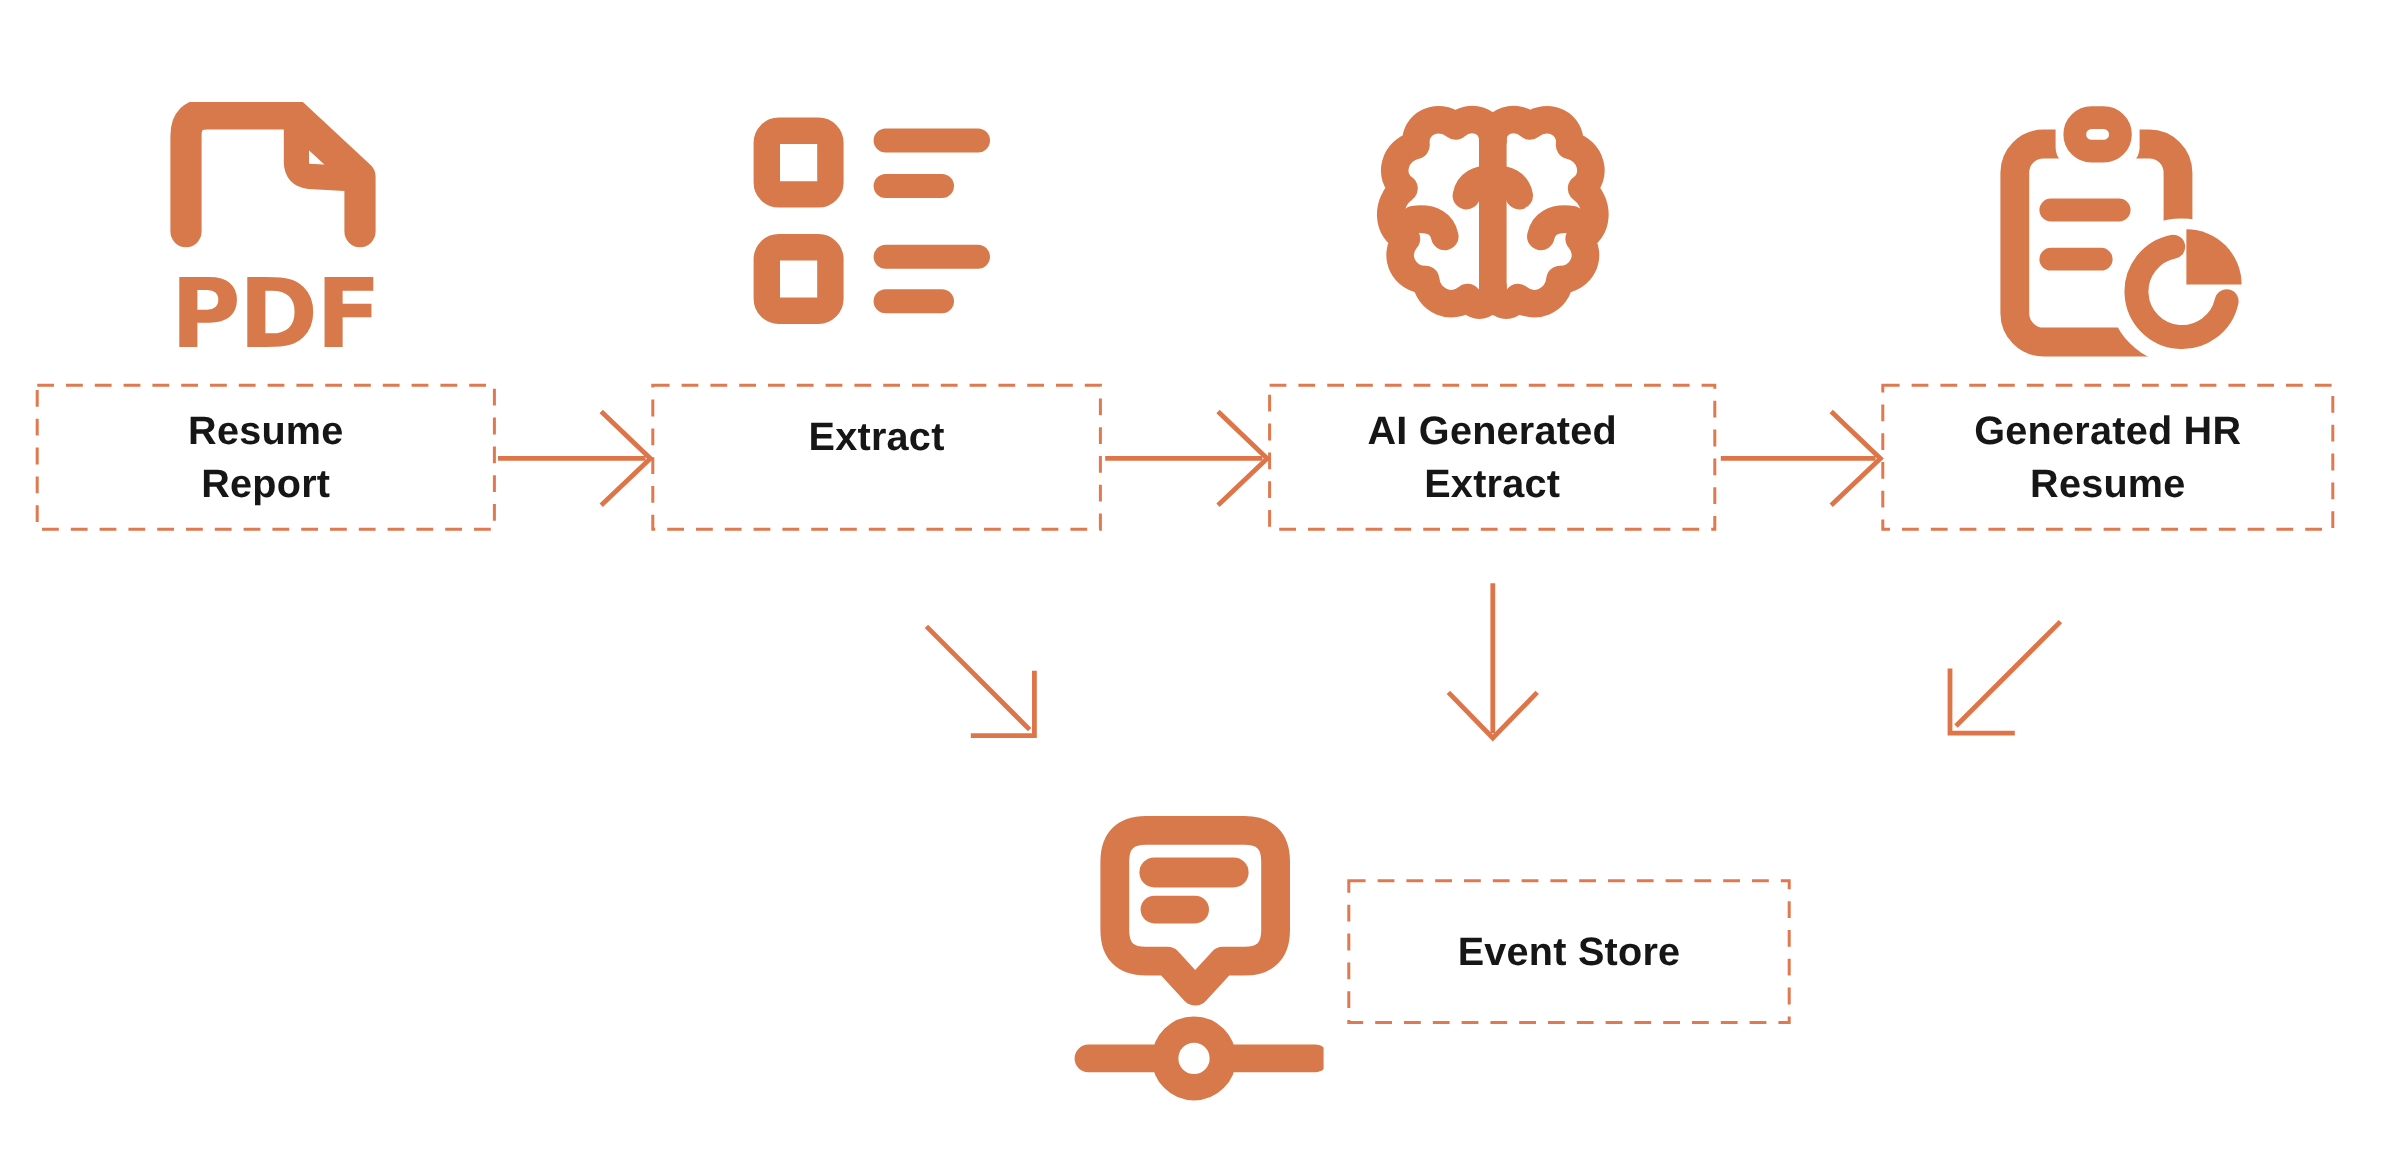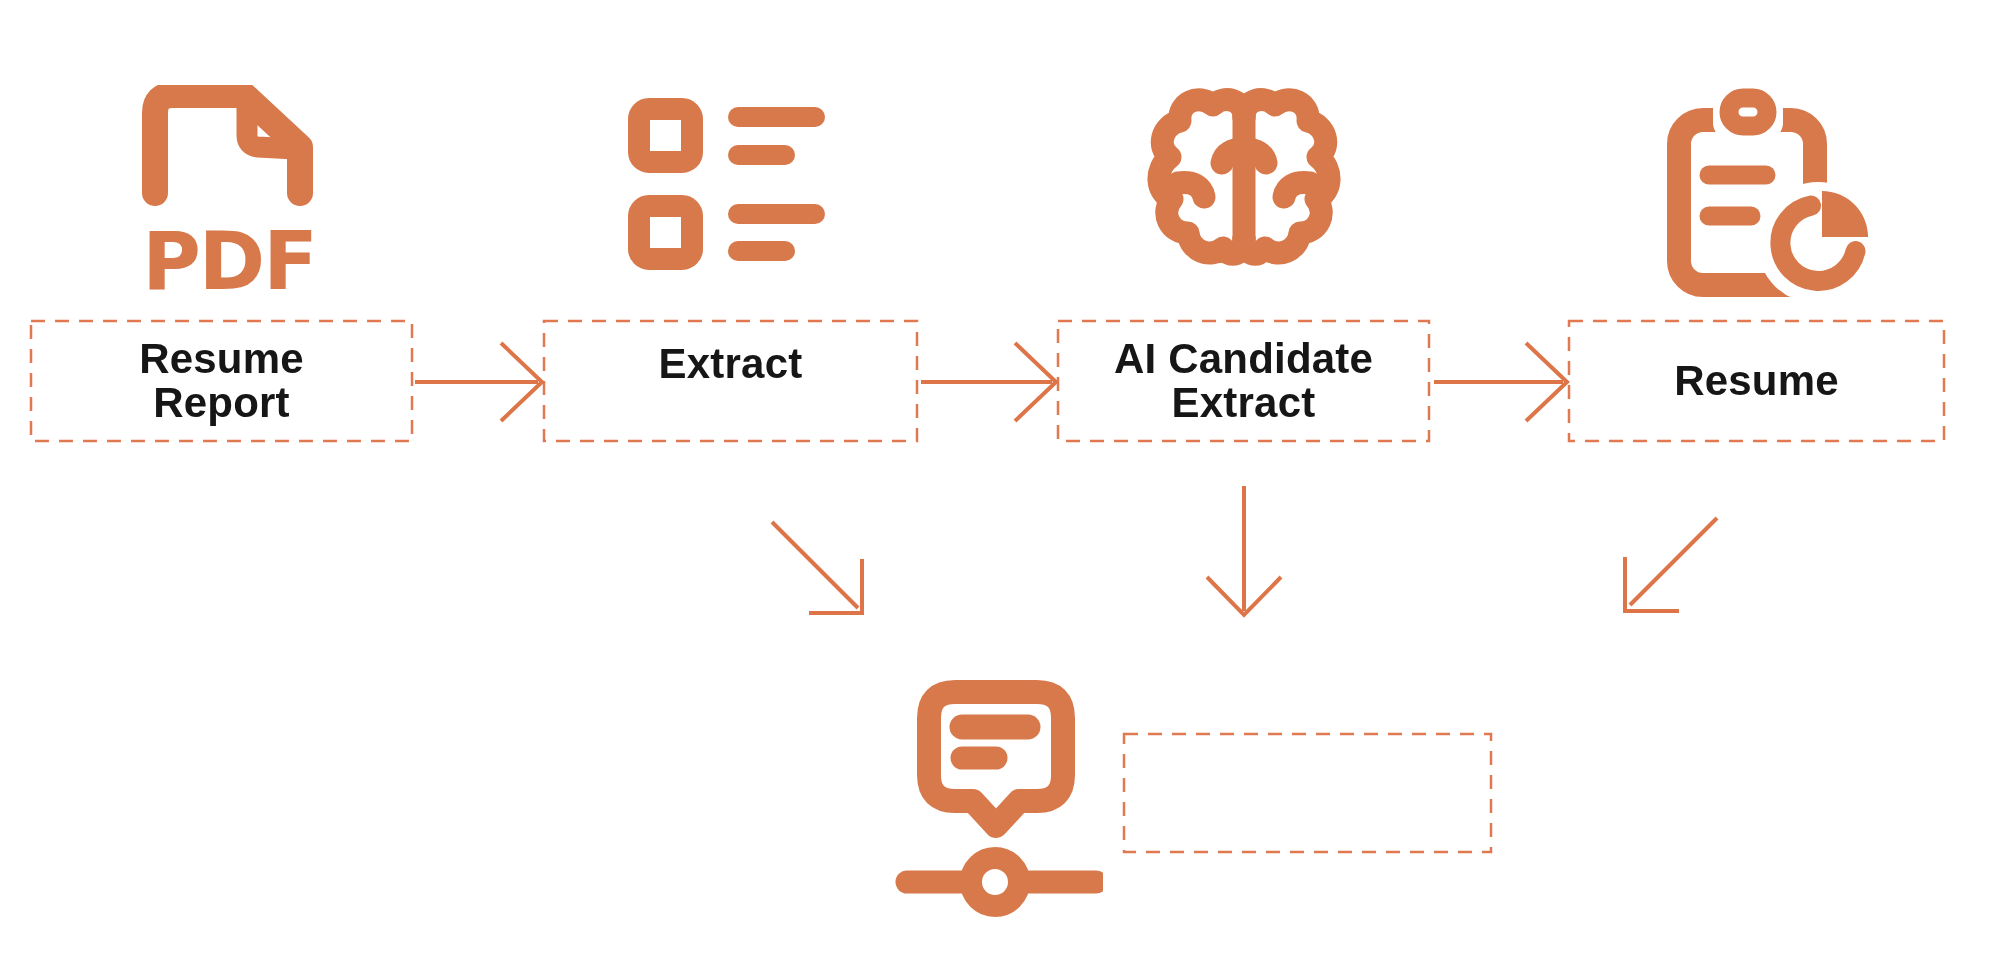--- a/index.html
+++ b/index.html
@@ -30,21 +30,21 @@
   .node-border{fill:none;stroke:var(--c-border,#e0794f);stroke-width:2.5;}
   .node{
     position:absolute;
     display:flex;
     flex-direction:column;
     align-items:center;
     justify-content:center;
     text-align:center;
     color:var(--c-text,#161616);
     font-weight:700;
-    font-size:42px;
+    font-size:33px;
     line-height:44px;
     letter-spacing:0.2px;
   }
   .pdf-badge{
     font-family:"DejaVu Sans","Liberation Sans",sans-serif;
     font-weight:bold;
     fill:var(--c-icon,#d8794b);
   }
 </style>
 </head>
@@ -155,22 +155,26 @@
   <div class="node" style="left:31px;top:321px;width:381px;height:120px;">
     <span>Resume</span>
     <span>Report</span>
   </div>
 
   <div class="node" style="left:544px;top:304px;width:373px;height:120px;">
     <span>Extract</span>
   </div>
 
   <div class="node" style="left:1058px;top:321px;width:371px;height:120px;">
-    <span>AI Candidate</span>
+    <span>AI Generated</span>
     <span>Extract</span>
   </div>
 
   <div class="node" style="left:1569px;top:321px;width:375px;height:120px;">
+    <span>Generated HR</span>
     <span>Resume</span>
   </div>
 
+  <div class="node" style="left:1124px;top:734px;width:367px;height:118px;">
+    <span>Event Store</span>
+  </div>
 
 </div>
 
 </body></html>

